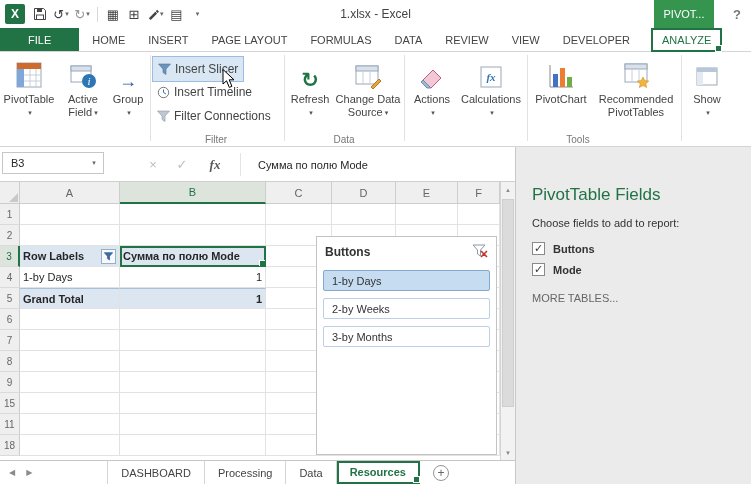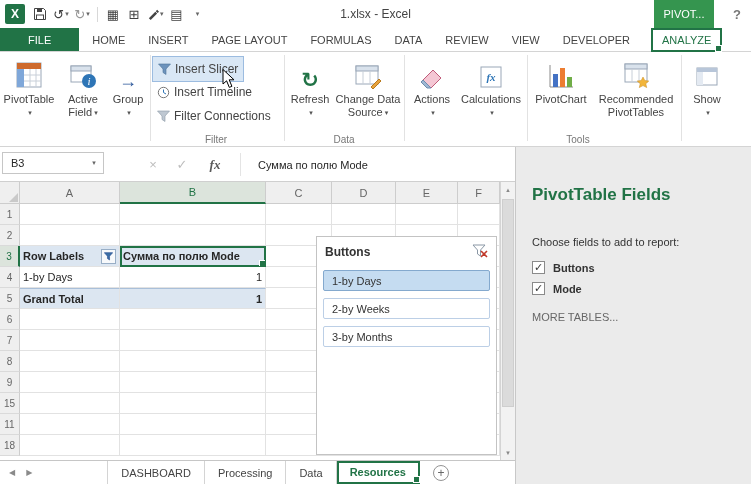--- a/index.html
+++ b/index.html
@@ -75,21 +75,21 @@
 
 
 #slicer{position:absolute;left:316px;top:236px;width:181px;height:219px;background:#fff;border:1px solid #C3C3C3;z-index:5}
 #slicerhd{display:flex;align-items:center;padding:7px 8px 3px}
 #slicertitle{flex:1;font-weight:bold;font-size:12px;color:#333}
 .sitem{margin:7px 6px 0;height:21px;border:1px solid #BCCFE6;border-radius:2px;display:flex;align-items:center;padding:0 8px;color:#333;background:#fff}
 .sitem.sel{background:#C5DCF1;border-color:#84A9CE}
 
 
 #tpane{position:absolute;top:147px;left:515px;width:236px;height:337px;background:#EBEBEB;border-left:1px solid #C8C8C8;padding:38px 14px 0 16px}
-.tptitle{color:#217346;font-size:17px;margin-bottom:31px;font-weight:700}
+.tptitle{color:#217346;font-size:17px;margin-bottom:12px;font-weight:400}
 .tpprompt{color:#333;margin-bottom:13px}
 .tpfield{display:flex;align-items:center;gap:8px;margin-bottom:8px}
 .cb{width:13px;height:13px;border:1px solid #8A8A8A;background:#fff;color:#3A3A3A;display:flex;align-items:center;justify-content:center;font-size:11px;line-height:1}
 .tpfield .flabel{font-weight:bold;color:#333}
 .tpmore{margin-top:16px;color:#666}
 
 
 #sheetbar{position:absolute;top:460px;left:0;width:515px;height:24px;background:#fff;border-top:1px solid #C6C6C6;display:flex;align-items:stretch}
 .snav{display:flex;align-items:center;gap:11px;padding:0 9px;color:#8A8A8A;font-size:8px}
 #stabs{display:flex;margin-left:66px}

